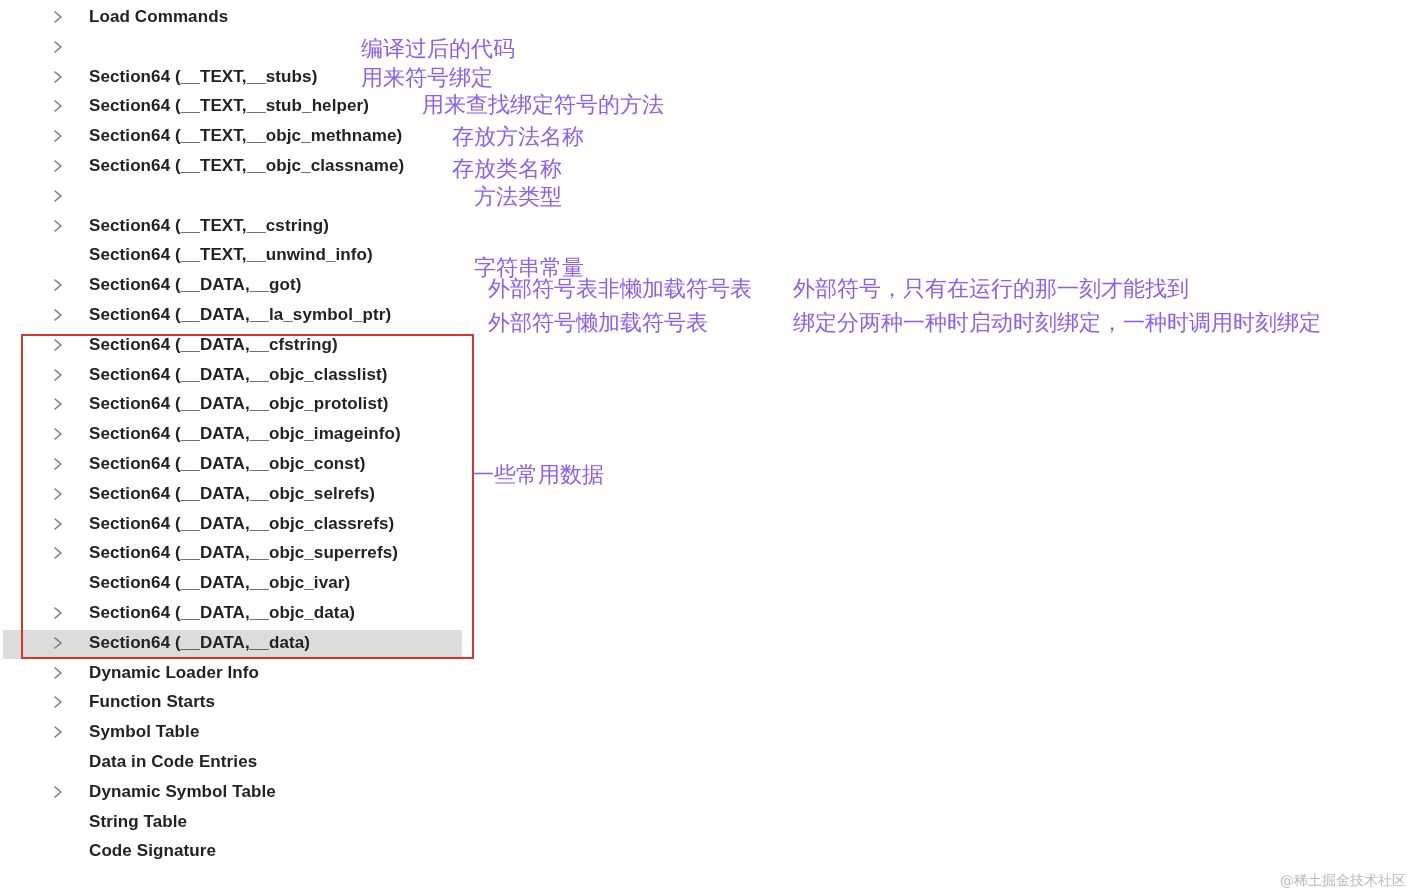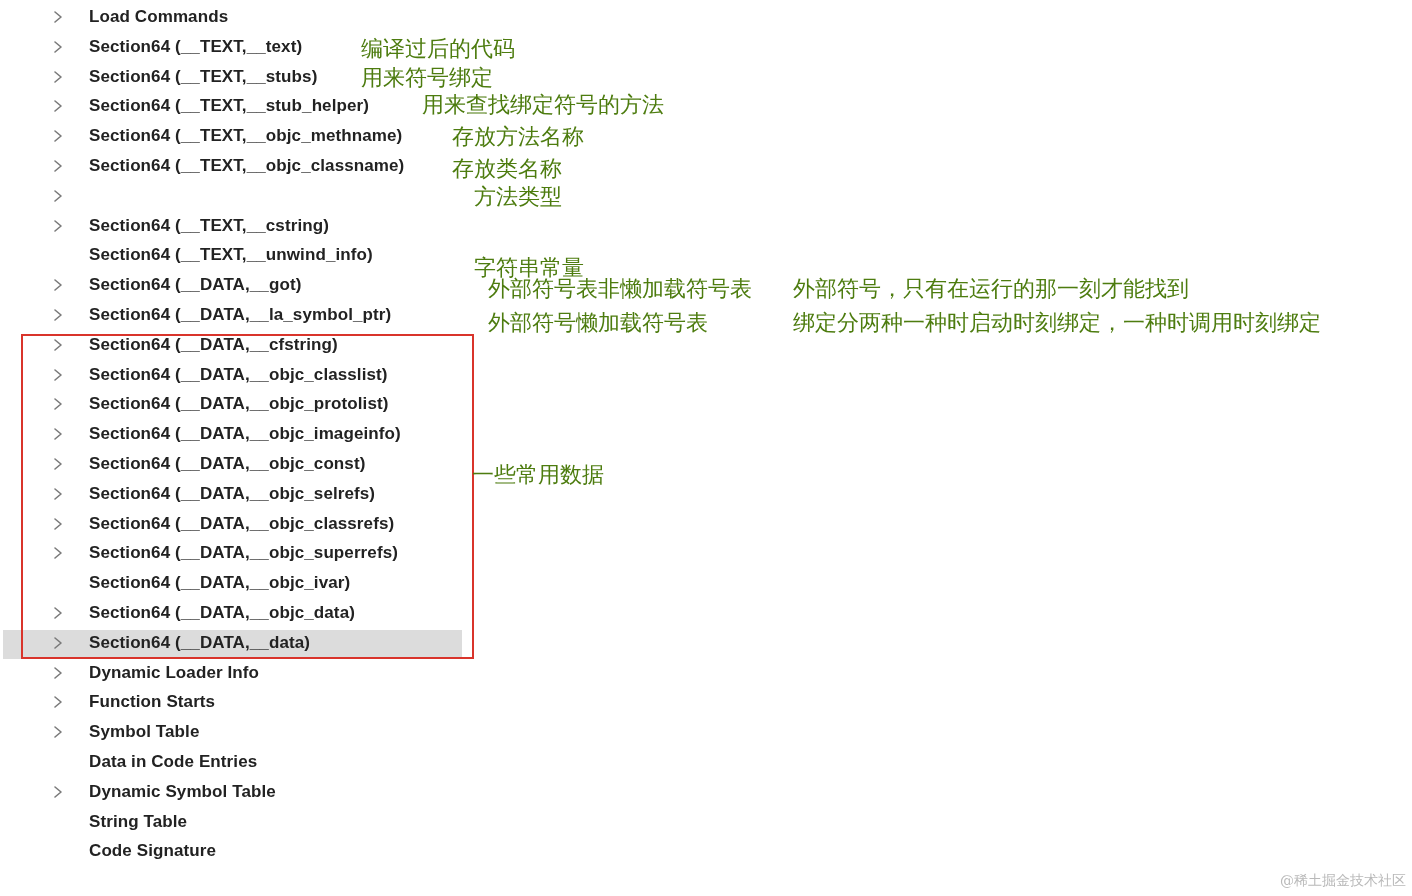--- a/index.html
+++ b/index.html
@@ -6,21 +6,21 @@
   body { width:1412px; height:896px; background:#ffffff; position:relative; overflow:hidden;
          font-family:"Liberation Sans", "DejaVu Sans", sans-serif; }
   .tree { position:absolute; left:0; top:3px; width:470px; }
   .row { position:absolute; left:3px; width:459px; height:29px; }
   .row.selected { background:#dcdcdc; }
   .chev { position:absolute; left:50px; top:5px; width:14px; height:18px; color:#7a7a7a;
           font-size:16px; line-height:18px; font-family:"DejaVu Sans", sans-serif; }
   .chev svg { display:block; }
   .label { position:absolute; left:86px; top:3px; font-size:17px; font-weight:bold; color:#222222;
            white-space:nowrap; letter-spacing:0.1px; }
-  .note { position:absolute; color:#4d7c0f; font-size:22px; white-space:nowrap;
+  .note { position:absolute; color:#8b5cf6; font-size:22px; white-space:nowrap;
           font-family:"DejaVu Sans", sans-serif; }
   .redbox { position:absolute; left:21px; top:334px; width:453px; height:325px;
             border:2px solid #d9342b; box-sizing:border-box; }
   .watermark { position:absolute; right:6px; bottom:6px; color:#b9b9b9; font-size:14px;
                font-family:"DejaVu Serif", serif; }
 </style>
 </head>
 <body>
 
 <div class="tree" id="tree">
@@ -31,21 +31,20 @@
         </svg>
       </span>
       <span class="label">Load Commands</span>
     </div>
     <div class="row" style="top: 30.8px;">
       <span class="chev">
         <svg width="10" height="16" viewBox="0 0 10 16">
           <path d="M2 3 L8 8 L2 13" fill="none" stroke="#7a7a7a" stroke-width="1.6" stroke-linecap="round" stroke-linejoin="round"></path>
         </svg>
       </span>
-      <span class="label">Section64 (__TEXT,__text)</span>
     </div>
     <div class="row" style="top: 60.6px;">
       <span class="chev">
         <svg width="10" height="16" viewBox="0 0 10 16">
           <path d="M2 3 L8 8 L2 13" fill="none" stroke="#7a7a7a" stroke-width="1.6" stroke-linecap="round" stroke-linejoin="round"></path>
         </svg>
       </span>
       <span class="label">Section64 (__TEXT,__stubs)</span>
     </div>
     <div class="row" style="top: 90.4px;">

